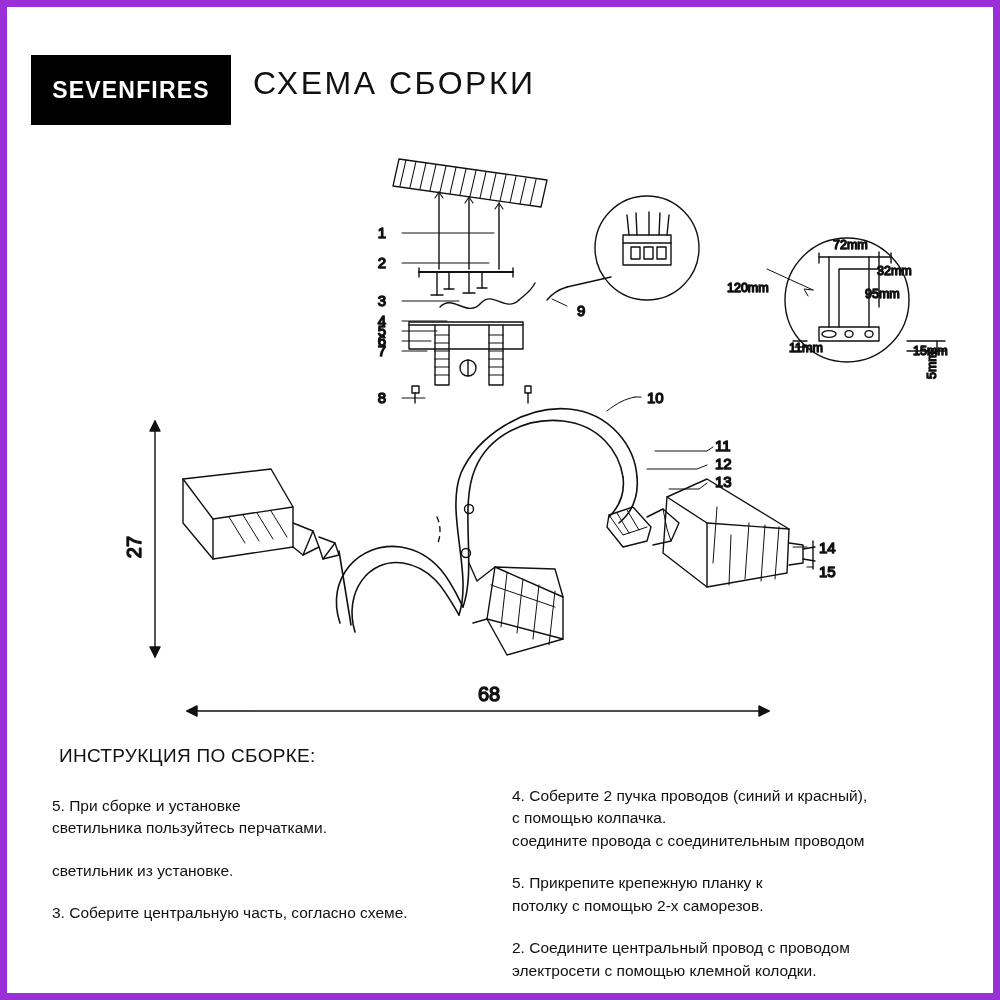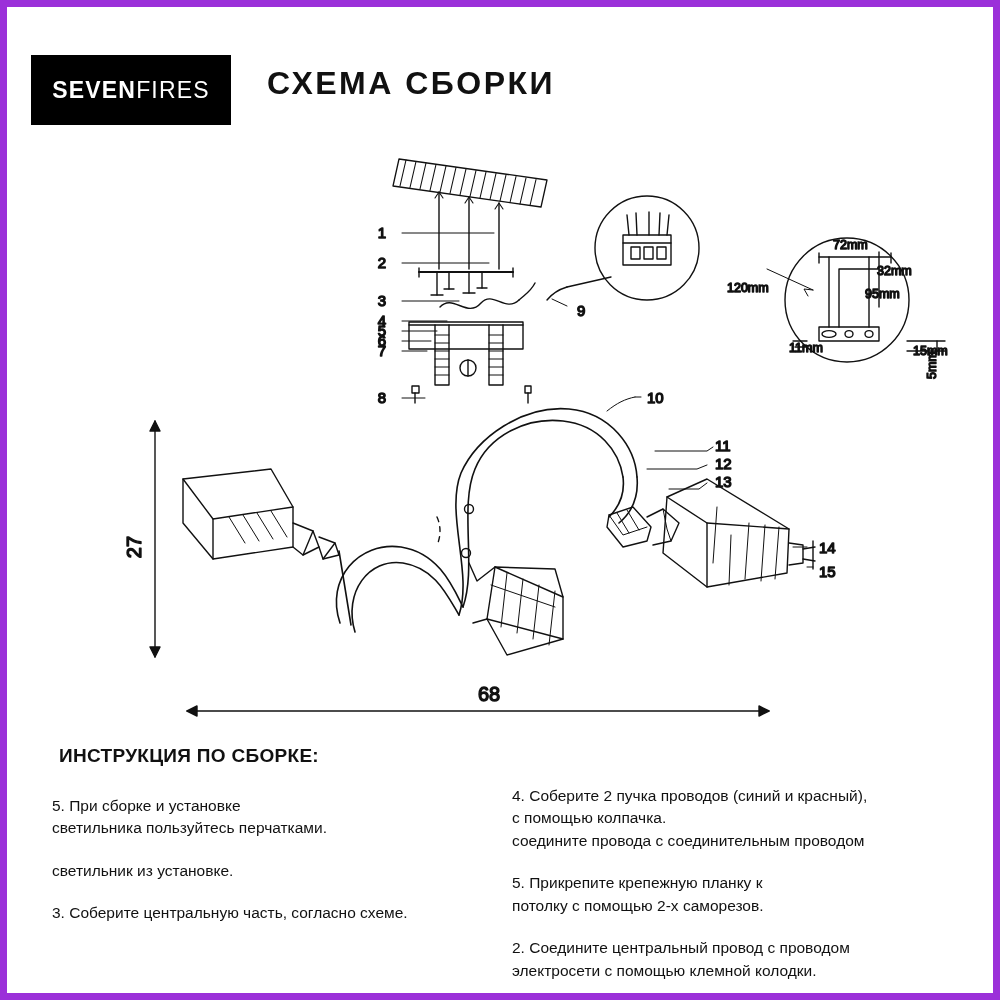--- a/index.html
+++ b/index.html
@@ -23,45 +23,45 @@
     background:#000000;
     display:flex;align-items:center;justify-content:center;
   }
   .logo-text{
     color:#ffffff;
     font-size:23px;
     letter-spacing:1.2px;
     font-family:"Liberation Sans", sans-serif;
   }
   .logo-text b{font-weight:bold;}
-  .logo-text span{font-weight:normal;}
+  .logo-text span{font-weight:bold;}
   .title{
-    position:absolute;left:260px;top:58px;
+    position:absolute;left:246px;top:58px;
     font-size:32px;
     letter-spacing:2.5px;
     color:#111111;
-    font-weight:bold;
+    font-weight:normal;
   }
   .dims{
     position:absolute;left:55px;top:145px;
     text-align:right;
     width:175px;
     font-size:18px;
     color:#111;
     line-height:1.48;
   }
   
   .canvas{
     position:absolute;left:0;top:0;width:1000px;height:1000px;
     pointer-events:none;
   }
   
   .instr-title{
     position:absolute;left:52px;top:738px;
-    font-size:19px;font-weight:bold;color:#111;letter-spacing:.3px;
+    font-size:19px;font-weight:normal;color:#111;letter-spacing:.3px;
   }
   .instr-col{
     position:absolute;
     font-size:15.5px;color:#111;line-height:1.45;
   }
   .instr-col.left{left:45px;top:788px;width:420px;}
   .instr-col.right{left:505px;top:778px;width:450px;}
   .instr-item{margin-bottom:20px;}
   .instr-item .ln{display:block;white-space:nowrap;}
   .lbl{font-size:15px;fill:#111;font-family:"Liberation Sans", sans-serif;}

